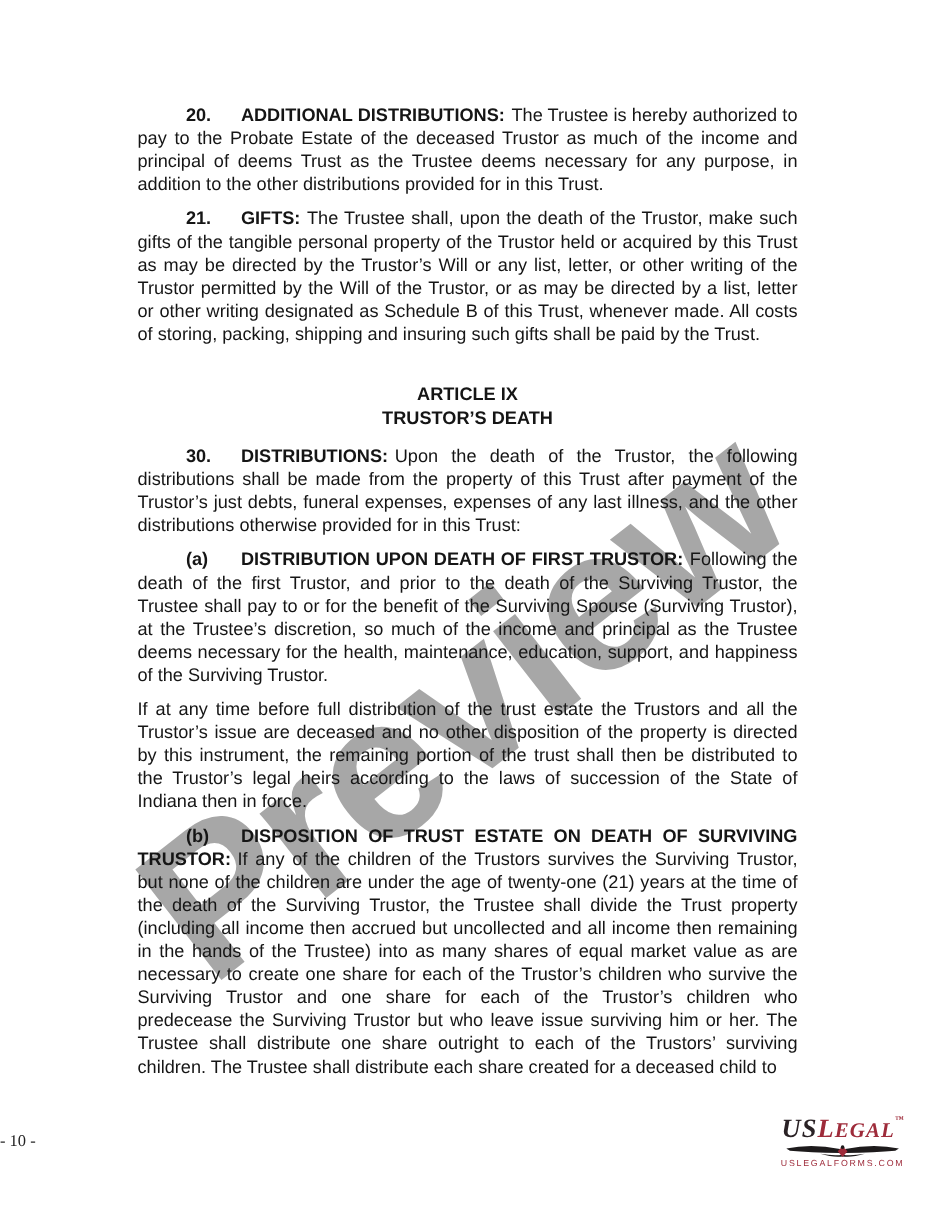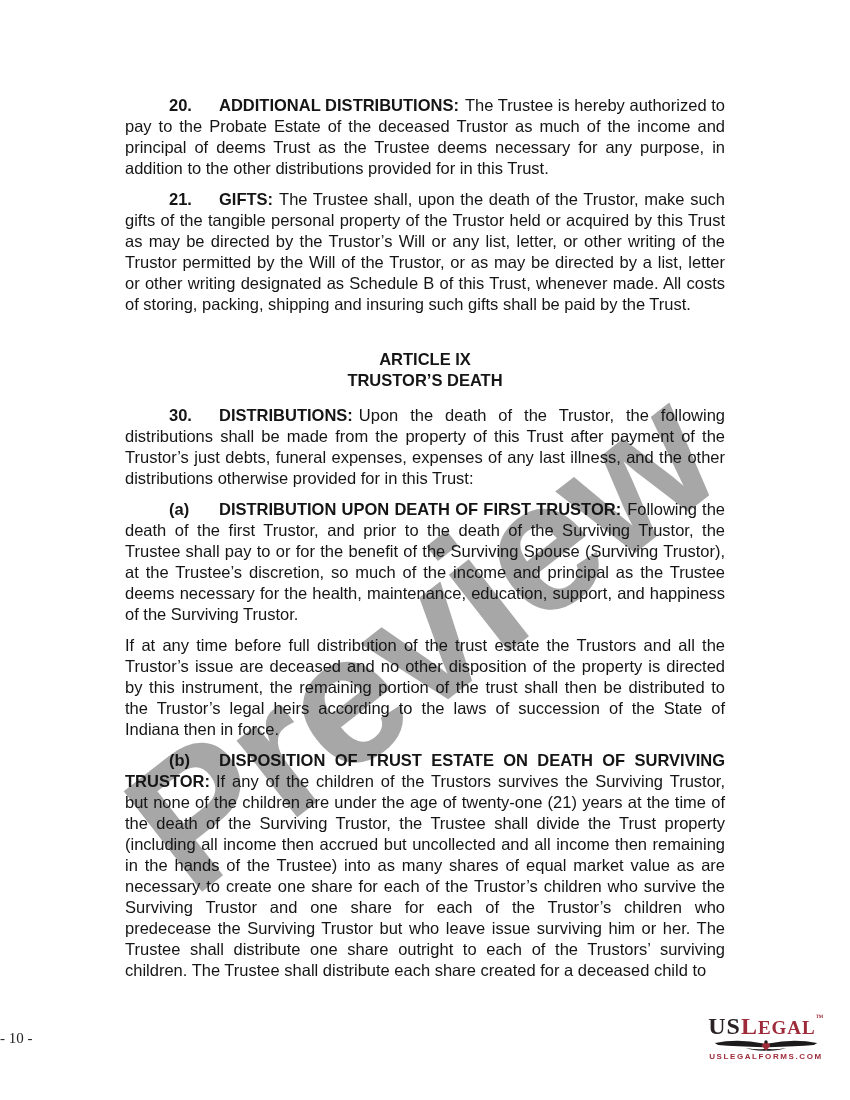--- a/index.html
+++ b/index.html
@@ -33,29 +33,29 @@
     position:absolute; left:0; top:1030px; width:100%; z-index:1;
     text-align:left; font-family:"Liberation Serif", serif;
     font-size:15px; color:#222;
   }
   .logo {
     position:absolute; right:13px; top:1014px; width:142px; z-index:1;
     text-align:center; line-height:1;
   }
   .logo-word {
     font-family:"Liberation Serif", serif; font-weight:bold;
-    white-space:nowrap; letter-spacing:1px;
+    white-space:nowrap; letter-spacing:1px;font-style:italic;
   }
   .logo-us   { font-size:24px; color:#2a2225; }
   .logo-l    { font-size:24px; color:#9e2b3a; }
   .logo-egal { font-size:19px; color:#9e2b3a; }
   .logo-tm   { font-size:8px; color:#9e2b3a; vertical-align:14px; letter-spacing:0; }
   .logo-wings { display:block; margin:1px auto 1px auto; width:128px; height:13px; }
   .logo-site {
-    font-family:"Liberation Sans", sans-serif; font-weight:bold;
+    font-family:"Liberation Sans", sans-serif; font-weight:normal;
     font-size:8px; letter-spacing:1.6px; color:#9e2b3a; white-space:nowrap;
   }
 </style>
 </head>
 <body>
 
 <div class="page">
 
   <div class="watermark">Preview</div>
 

